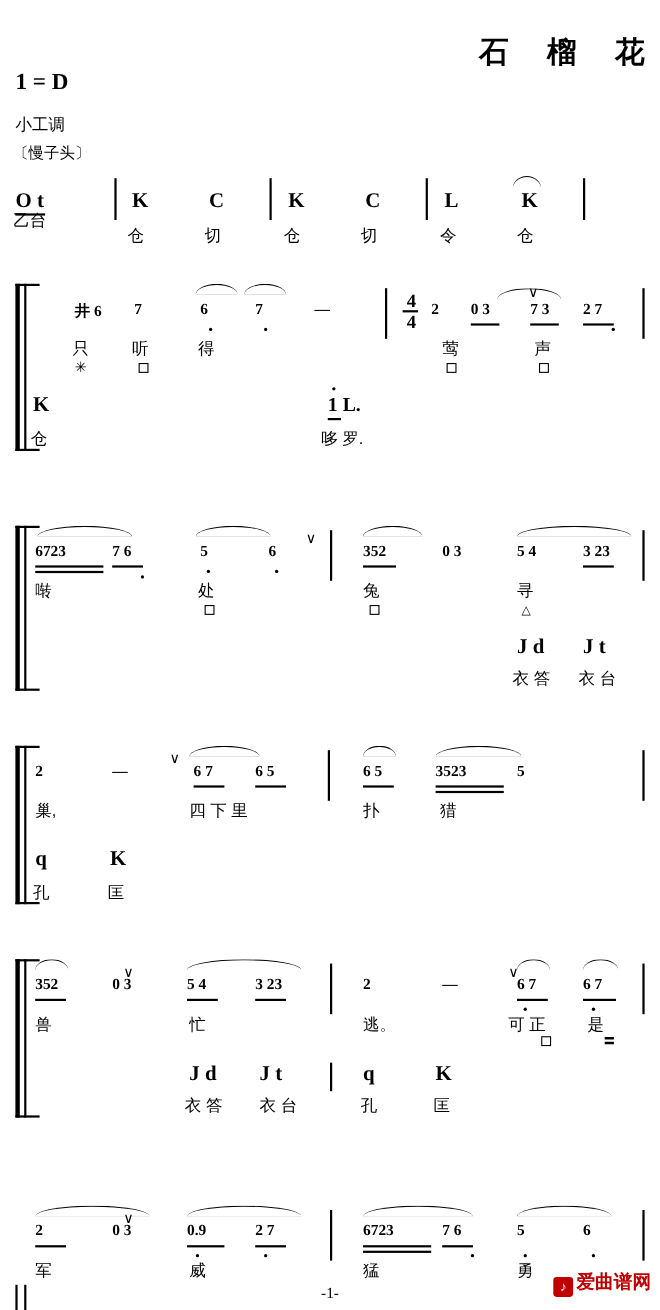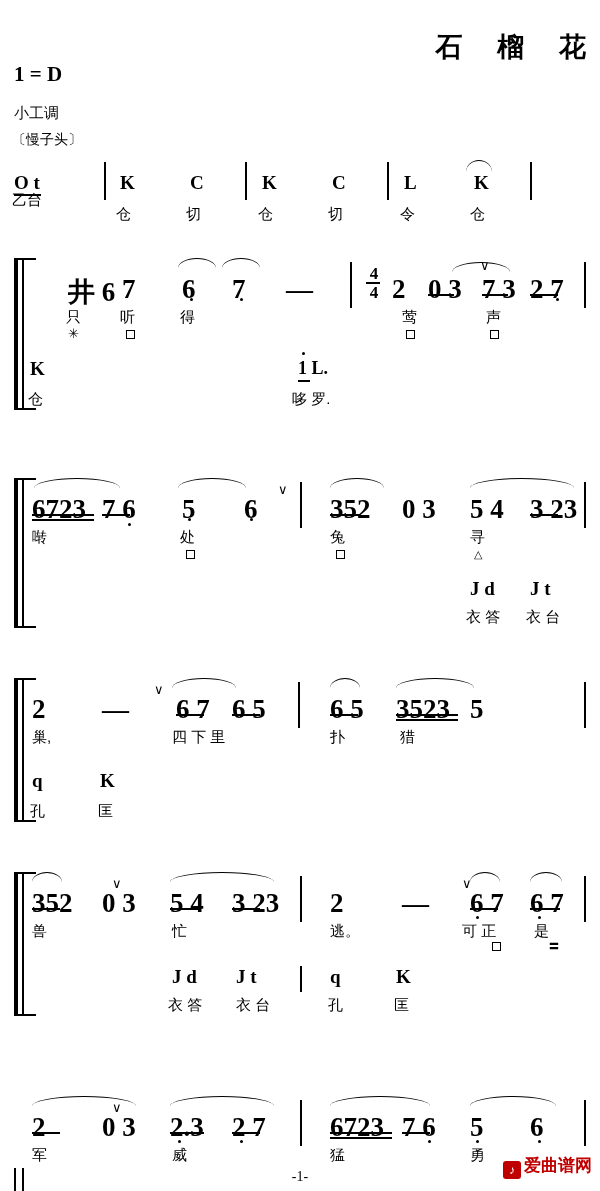--- a/index.html
+++ b/index.html
@@ -76,21 +76,21 @@
   
   .leftbar {
     position: absolute;
     width: 2px;
     background: #000;
   }
   .leftbar.thick { width: 4px; }
   
   .nt {
     position: absolute;
-    font-size: 27px;
+    font-size: 14px;
     font-weight: bold;
     font-family: "Liberation Serif", serif;
     white-space: nowrap;
   }
   .nt.small { font-size: 18px; }
   .ly {
     position: absolute;
     font-size: 15px;
     font-family: "Liberation Sans", sans-serif;
     white-space: nowrap;
@@ -426,21 +426,21 @@
     <div class="barline" style="left:300px; top:1100px; height:46px;"></div>
     <div class="barline" style="left:584px; top:1100px; height:46px;"></div>
 
     <div class="tie" style="left:32px; top:1096px; width:104px;"></div>
     <div class="tie" style="left:170px; top:1096px; width:104px;"></div>
     <div class="tie" style="left:330px; top:1096px; width:100px;"></div>
     <div class="tie" style="left:470px; top:1096px; width:86px;"></div>
 
     <div class="nt" style="left:32px; top:1112px;">2</div>
     <div class="nt" style="left:102px; top:1112px;">0 3</div>
-    <div class="nt" style="left:170px; top:1112px;">2.3</div>
+    <div class="nt" style="left:170px; top:1112px;">0.9</div>
     <div class="nt" style="left:232px; top:1112px;">2 7</div>
     <div class="nt" style="left:330px; top:1112px;">6723</div>
     <div class="nt" style="left:402px; top:1112px;">7 6</div>
     <div class="nt" style="left:470px; top:1112px;">5</div>
     <div class="nt" style="left:530px; top:1112px;">6</div>
 
     <div class="vmark" style="left:112px; top:1100px;">∨</div>
 
     <div class="beam" style="left:32px; top:1132px; width:28px;"></div>
     <div class="beam" style="left:170px; top:1132px; width:34px;"></div>

